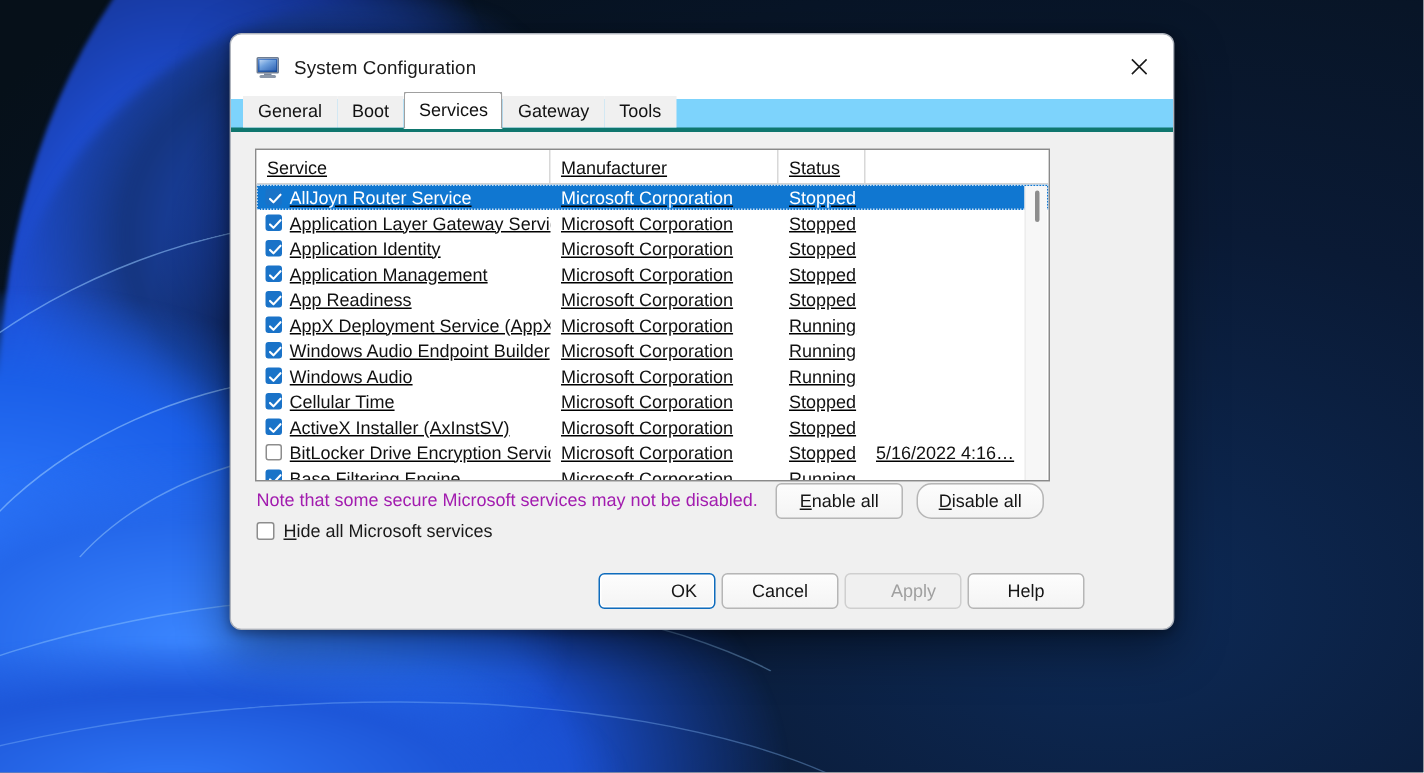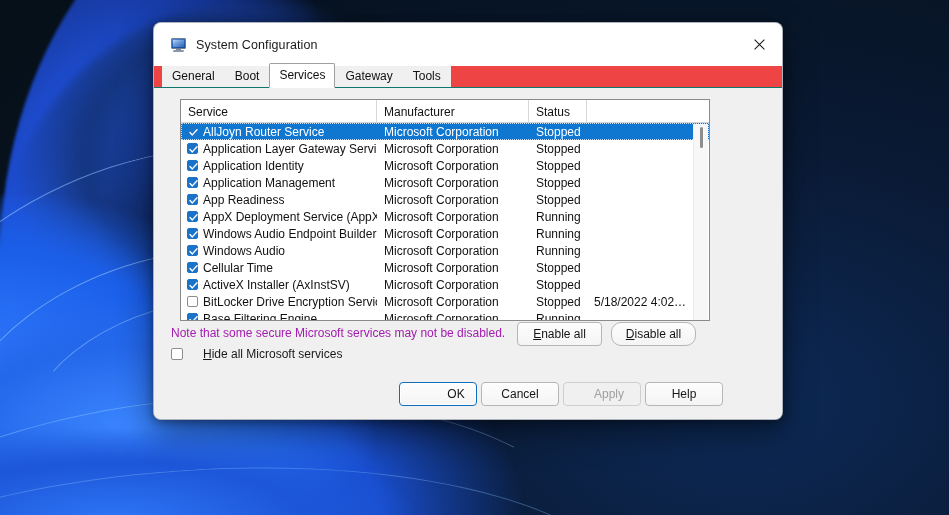--- a/index.html
+++ b/index.html
@@ -142,26 +142,26 @@
     position: absolute; right: 0; top: 0;
     width: 46px; height: 43px;
     display: flex; align-items: center; justify-content: center;
     cursor: default;
   }
   #close-btn svg { display: block; }
 
   
   #tabstrip {
     height: 22px;
-    background: #ef4444;
+    background: #7dd3fc;
     position: relative;
     padding-left: 8px;
     display: flex;
     align-items: flex-end;
-    border-bottom: 1px solid #0f766e;
+    border-bottom: 3px solid #0f766e;
   }
   .tab {
     font-size: 12px;
     color: #111;
     padding: 2px 9px 3px 9px;
     line-height: 15px;
     background: #f0f0f0;
     border: 1px solid transparent;
     border-bottom: none;
     position: relative;
@@ -184,25 +184,26 @@
     background: #f0f0f0;
     height: calc(100% - 43px - 22px);
     position: relative;
     border-top: none;
     padding: 0;
   }
 
   
   #listview {
     position: absolute;
-    left: 26px; top: 11px;
+    left: 16px; top: 11px;
     width: 530px; height: 222px;
     background: #fff;
     border: 1px solid #8a8a8a;
     overflow: hidden;
+    text-decoration: underline;
   }
   #list-header {
     display: flex;
     height: 23px;
     background: #fff;
     border-bottom: 1px solid #d3d3d3;
     font-size: 12px;
     color: #111;
   }
   #list-header .hcell {
@@ -281,21 +282,20 @@
     left: 17px; top: 238px;
     font-size: 12px;
     color: #a21caf;
     white-space: nowrap;
   }
   #hide-row {
     position: absolute;
     left: 17px; top: 259px;
     display: flex; align-items: center;
     cursor: default;
-    gap: 14px;
   }
   #hide-row .hidebox {
     width: 12px; height: 12px;
     border: 1px solid #8d8d8d;
     background: #fff;
     border-radius: 2px;
     margin-right: 6px;
     flex: 0 0 auto;
   }
   #hide-row .hidelabel { font-size: 12px; color: #1a1a1a; white-space: nowrap; }
@@ -514,21 +514,21 @@
               <div class="c-status">Stopped</div>
               <div class="c-date"></div>
             </div>
             <div class="row">
               <div class="cb">
                 <span class="cbox unchecked"></span>
               </div>
               <div class="c-service">BitLocker Drive Encryption Service</div>
               <div class="c-manufacturer">Microsoft Corporation</div>
               <div class="c-status">Stopped</div>
-              <div class="c-date">5/18/2022 4:02…</div>
+              <div class="c-date">5/16/2022 4:16…</div>
             </div>
             <div class="row">
               <div class="cb">
                 <span class="cbox">
                   <svg width="9" height="9" viewBox="0 0 9 9">
                     <path d="M1 4.6 L3.3 6.9 L8 1.8" stroke="#fff" stroke-width="1.4" fill="none" stroke-linecap="round" stroke-linejoin="round"></path>
                   </svg>
                 </span>
               </div>
               <div class="c-service">Base Filtering Engine</div>

